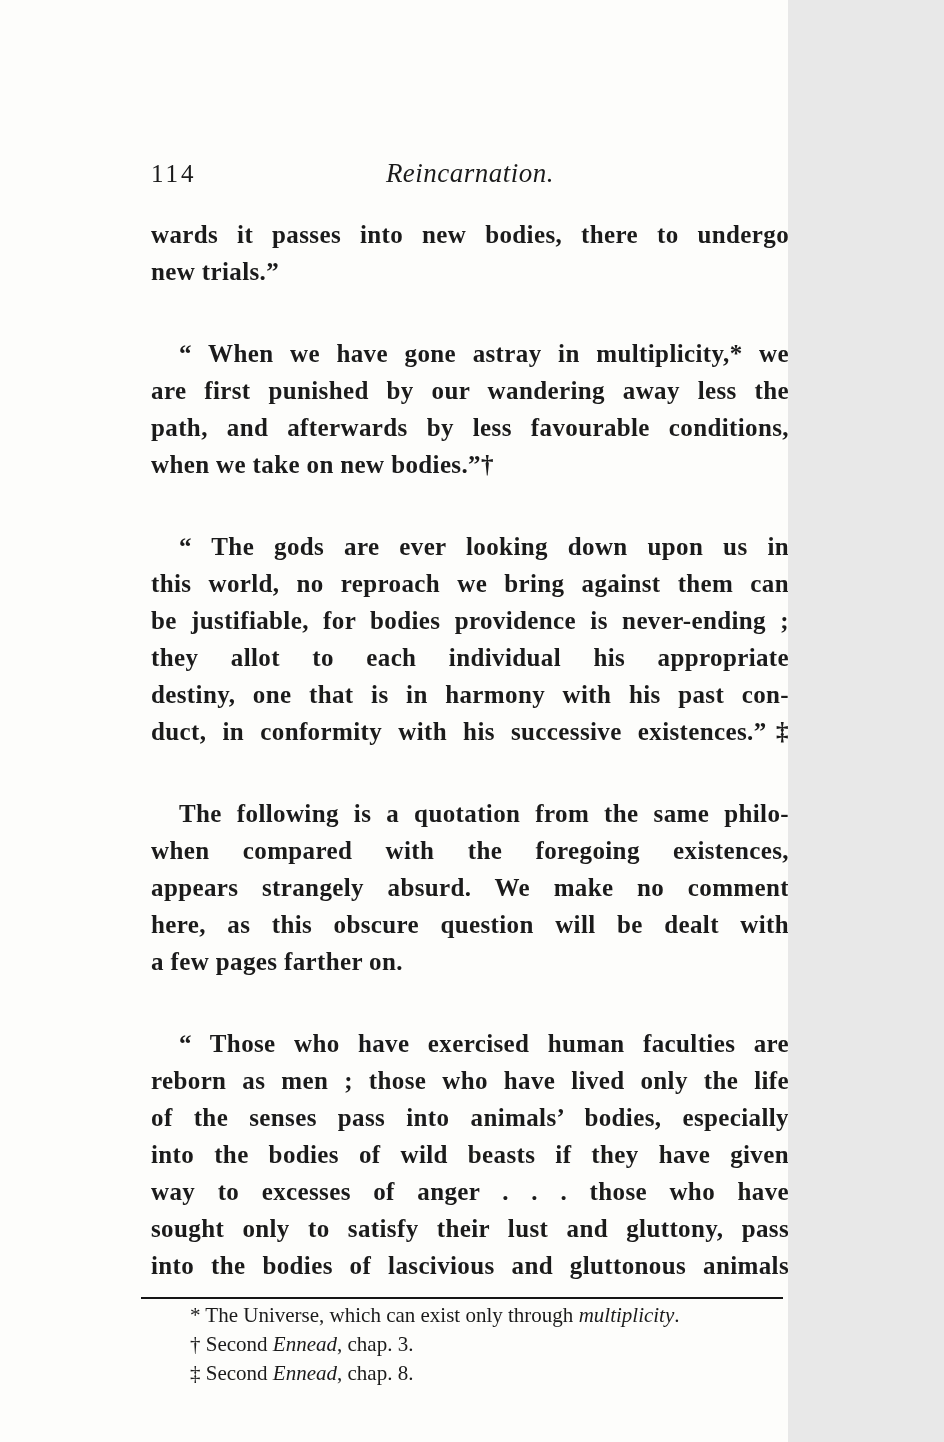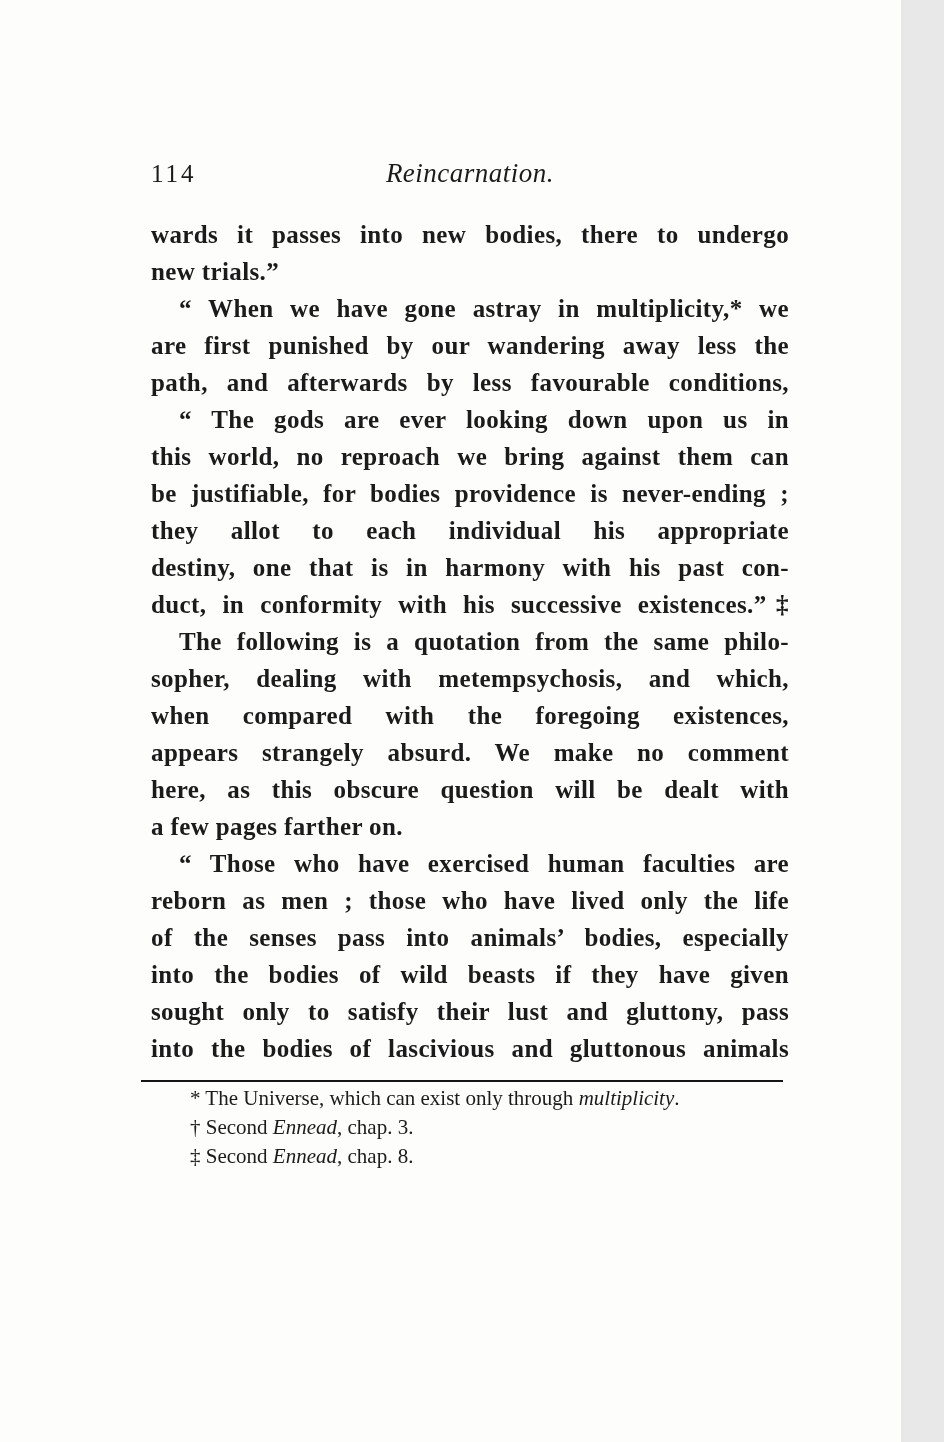--- a/index.html
+++ b/index.html
@@ -1,18 +1,18 @@
 <!DOCTYPE html>
 <html><head>
 <meta charset="utf-8">
 <style>
   html, body { margin: 0; padding: 0; background: #e8e8e8; }
   .page {
     position: relative;
-    width: 901px;
+    width: 788px;
     height: 1442px;
     background: #fdfdfb;
     font-family: "Liberation Serif", serif;
     color: #1b1b1b;
     overflow: hidden;
   }
   .column {
     position: absolute;
     left: 151px;
     top: 158px;
@@ -49,20 +49,21 @@
     letter-spacing: 0.015em;
     overflow: hidden;
     font-weight: bold;
   }
   .body-lines .line.lastline {
     text-align: left;
     text-align-last: left;
   }
   .body-lines .line.indent {
     text-indent: 28px;
+    margin-top: 45px;
   }
   .footnote-rule {
     margin-top: 13px;
     margin-left: -10px;
     width: 642px;
     height: 0;
     border-top: 2px solid #151515;
   }
   .footnotes {
     margin-top: 2px;
@@ -83,36 +84,37 @@
       <span class="page-number">114</span>
       <span class="running-title">Reincarnation.</span>
     </div>
 
     <div class="body-lines">
         <div class="line">wards it passes into new bodies, there to undergo</div>
         <div class="line lastline">new trials.”</div>
         <div class="line indent">“ When we have gone astray in multiplicity,* we</div>
         <div class="line">are first punished by our wandering away less the</div>
         <div class="line">path, and afterwards by less favourable conditions,</div>
+        <div class="line lastline">when we take on new bodies.”†</div>
         <div class="line indent">“ The gods are ever looking down upon us in</div>
         <div class="line">this world, no reproach we bring against them can</div>
         <div class="line">be justifiable, for bodies providence is never-ending ;</div>
         <div class="line">they allot to each individual his appropriate</div>
         <div class="line">destiny, one that is in harmony with his past con-</div>
         <div class="line">duct, in conformity with his successive existences.”‡</div>
         <div class="line indent">The following is a quotation from the same philo-</div>
-        <div class="line">sopher, dealing with metempsychosis, and which,</div>
         <div class="line">when compared with the foregoing existences,</div>
         <div class="line">appears strangely absurd.  We make no comment</div>
         <div class="line">here, as this obscure question will be dealt with</div>
         <div class="line lastline">a few pages farther on.</div>
         <div class="line indent">“ Those who have exercised human faculties are</div>
         <div class="line">reborn as men ; those who have lived only the life</div>
         <div class="line">of the senses pass into animals’ bodies, especially</div>
         <div class="line">into the bodies of wild beasts if they have given</div>
+        <div class="line">way to excesses of anger  .   .   .   those who have</div>
         <div class="line">sought only to satisfy their lust and gluttony, pass</div>
         <div class="line">into the bodies of lascivious and gluttonous animals</div>
       </div>
 
     <div class="footnote-rule"></div>
 
     <div class="footnotes">
         <div class="footnote"><span>* The Universe, which can exist only through </span><span class="it">multiplicity</span><span>.</span></div>
         <div class="footnote"><span>† Second </span><span class="it">Ennead</span><span>, chap. 3.</span></div>
         <div class="footnote"><span>‡ Second </span><span class="it">Ennead</span><span>, chap. 8.</span></div>

